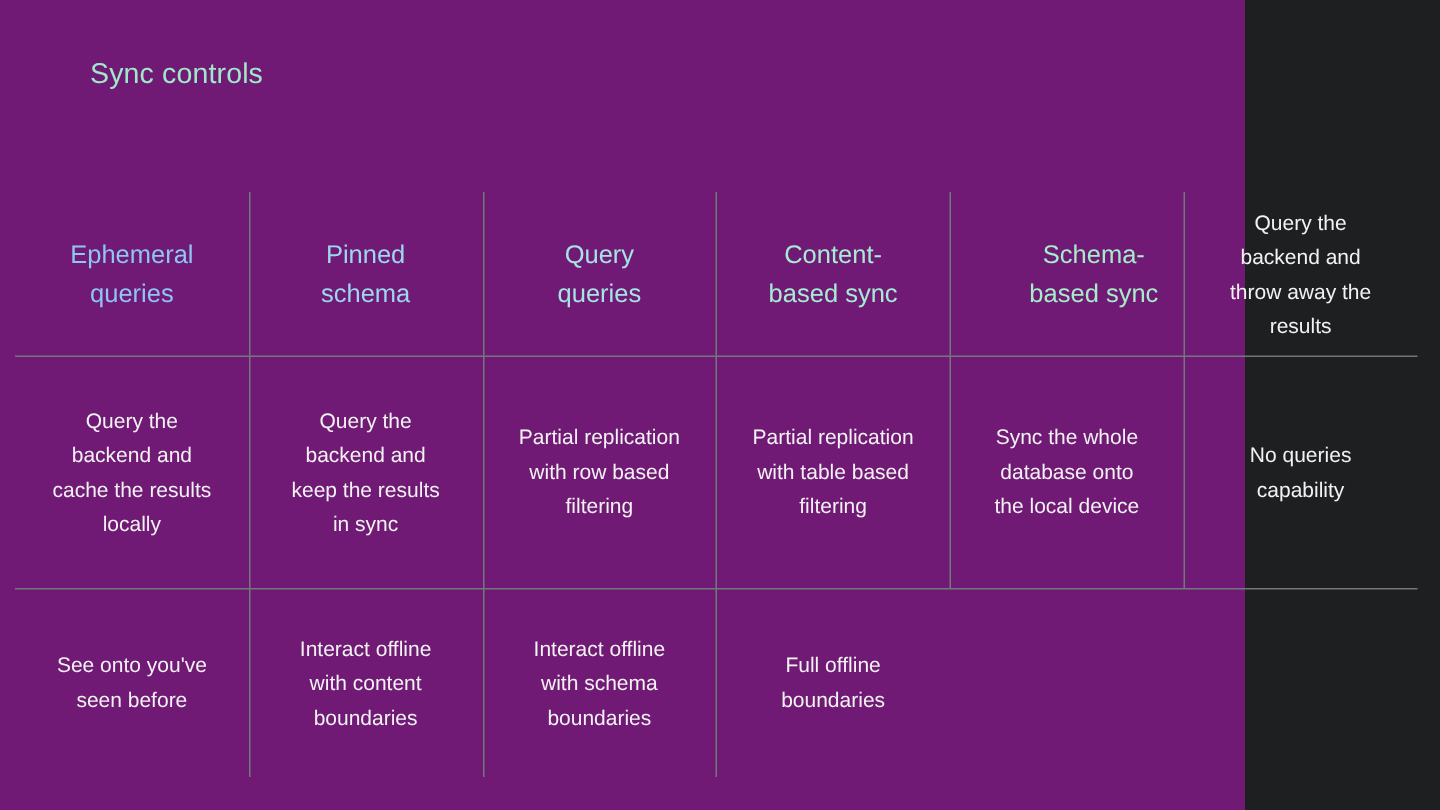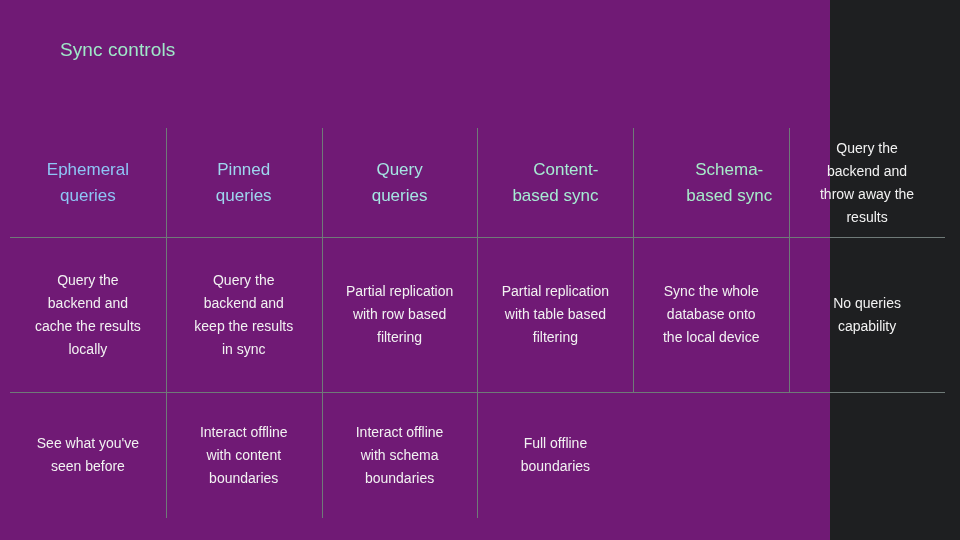--- a/index.html
+++ b/index.html
@@ -113,28 +113,28 @@
   <div class="hrule r2" style="background: rgb(111, 122, 120);"></div>
 
   <div class="table">
 
     <div class="cell row-head">
       <span class="head-text" style="color: rgb(142, 197, 245);">Ephemeral
 queries</span>
     </div>
     <div class="cell row-head">
       <span class="head-text" style="color: rgb(158, 214, 238);">Pinned
-queries</span>
+schema</span>
     </div>
     <div class="cell row-head">
       <span class="head-text" style="color: rgb(165, 228, 226);">Query
 queries</span>
     </div>
     <div class="cell row-head">
-      <span class="head-text" style="color: rgb(166, 236, 211); text-align: right;">Content-
+      <span class="head-text" style="color: rgb(166, 236, 211);">Content-
 based sync</span>
     </div>
     <div class="cell row-head">
       <span class="head-text" style="color: rgb(166, 236, 201); margin-left: 36px;">Schema-
 based sync</span>
     </div>
 
     <div class="cell row-mid">
       <span class="body-text">Query the
 backend and
@@ -167,21 +167,21 @@
       <span class="body-text">Sync the whole
 database onto
 the local device</span>
     </div>
 
     <div class="cell row-bot">
       <span class="body-text">No queries
 capability</span>
     </div>
     <div class="cell row-bot">
-      <span class="body-text">See what you've
+      <span class="body-text">See onto you've
 seen before</span>
     </div>
     <div class="cell row-bot">
       <span class="body-text">Interact offline
 with content
 boundaries</span>
     </div>
     <div class="cell row-bot">
       <span class="body-text">Interact offline
 with schema

